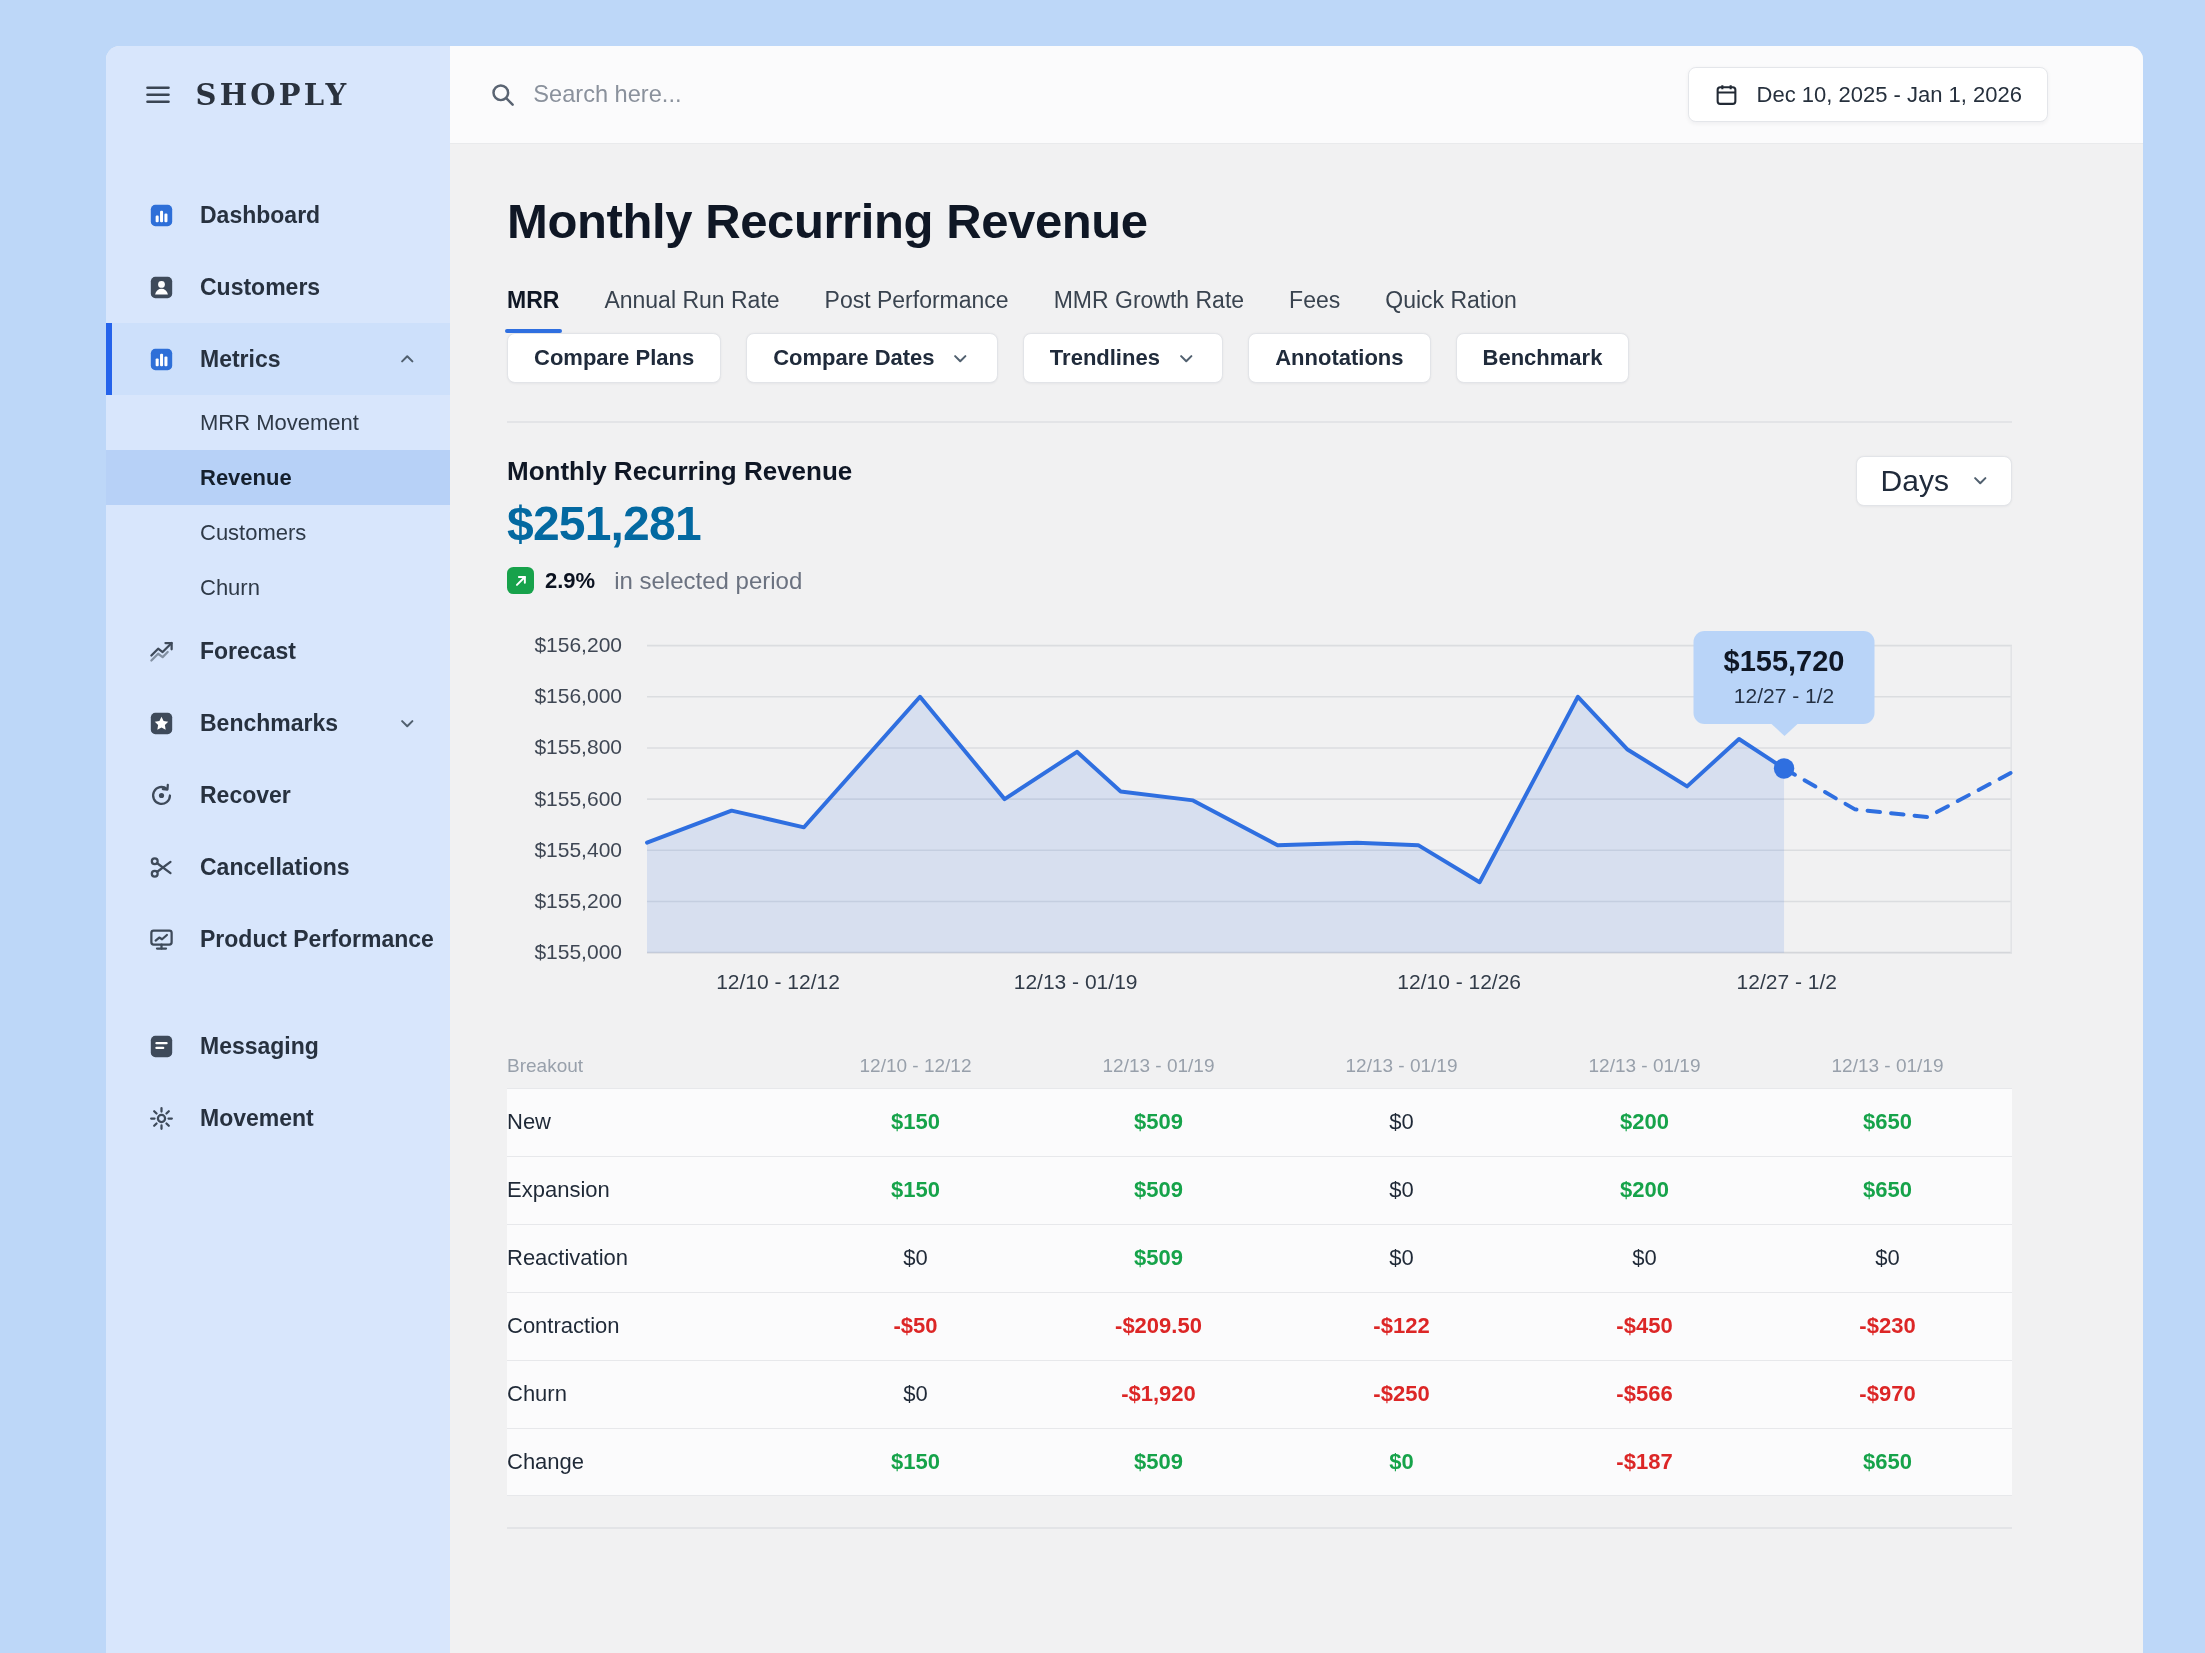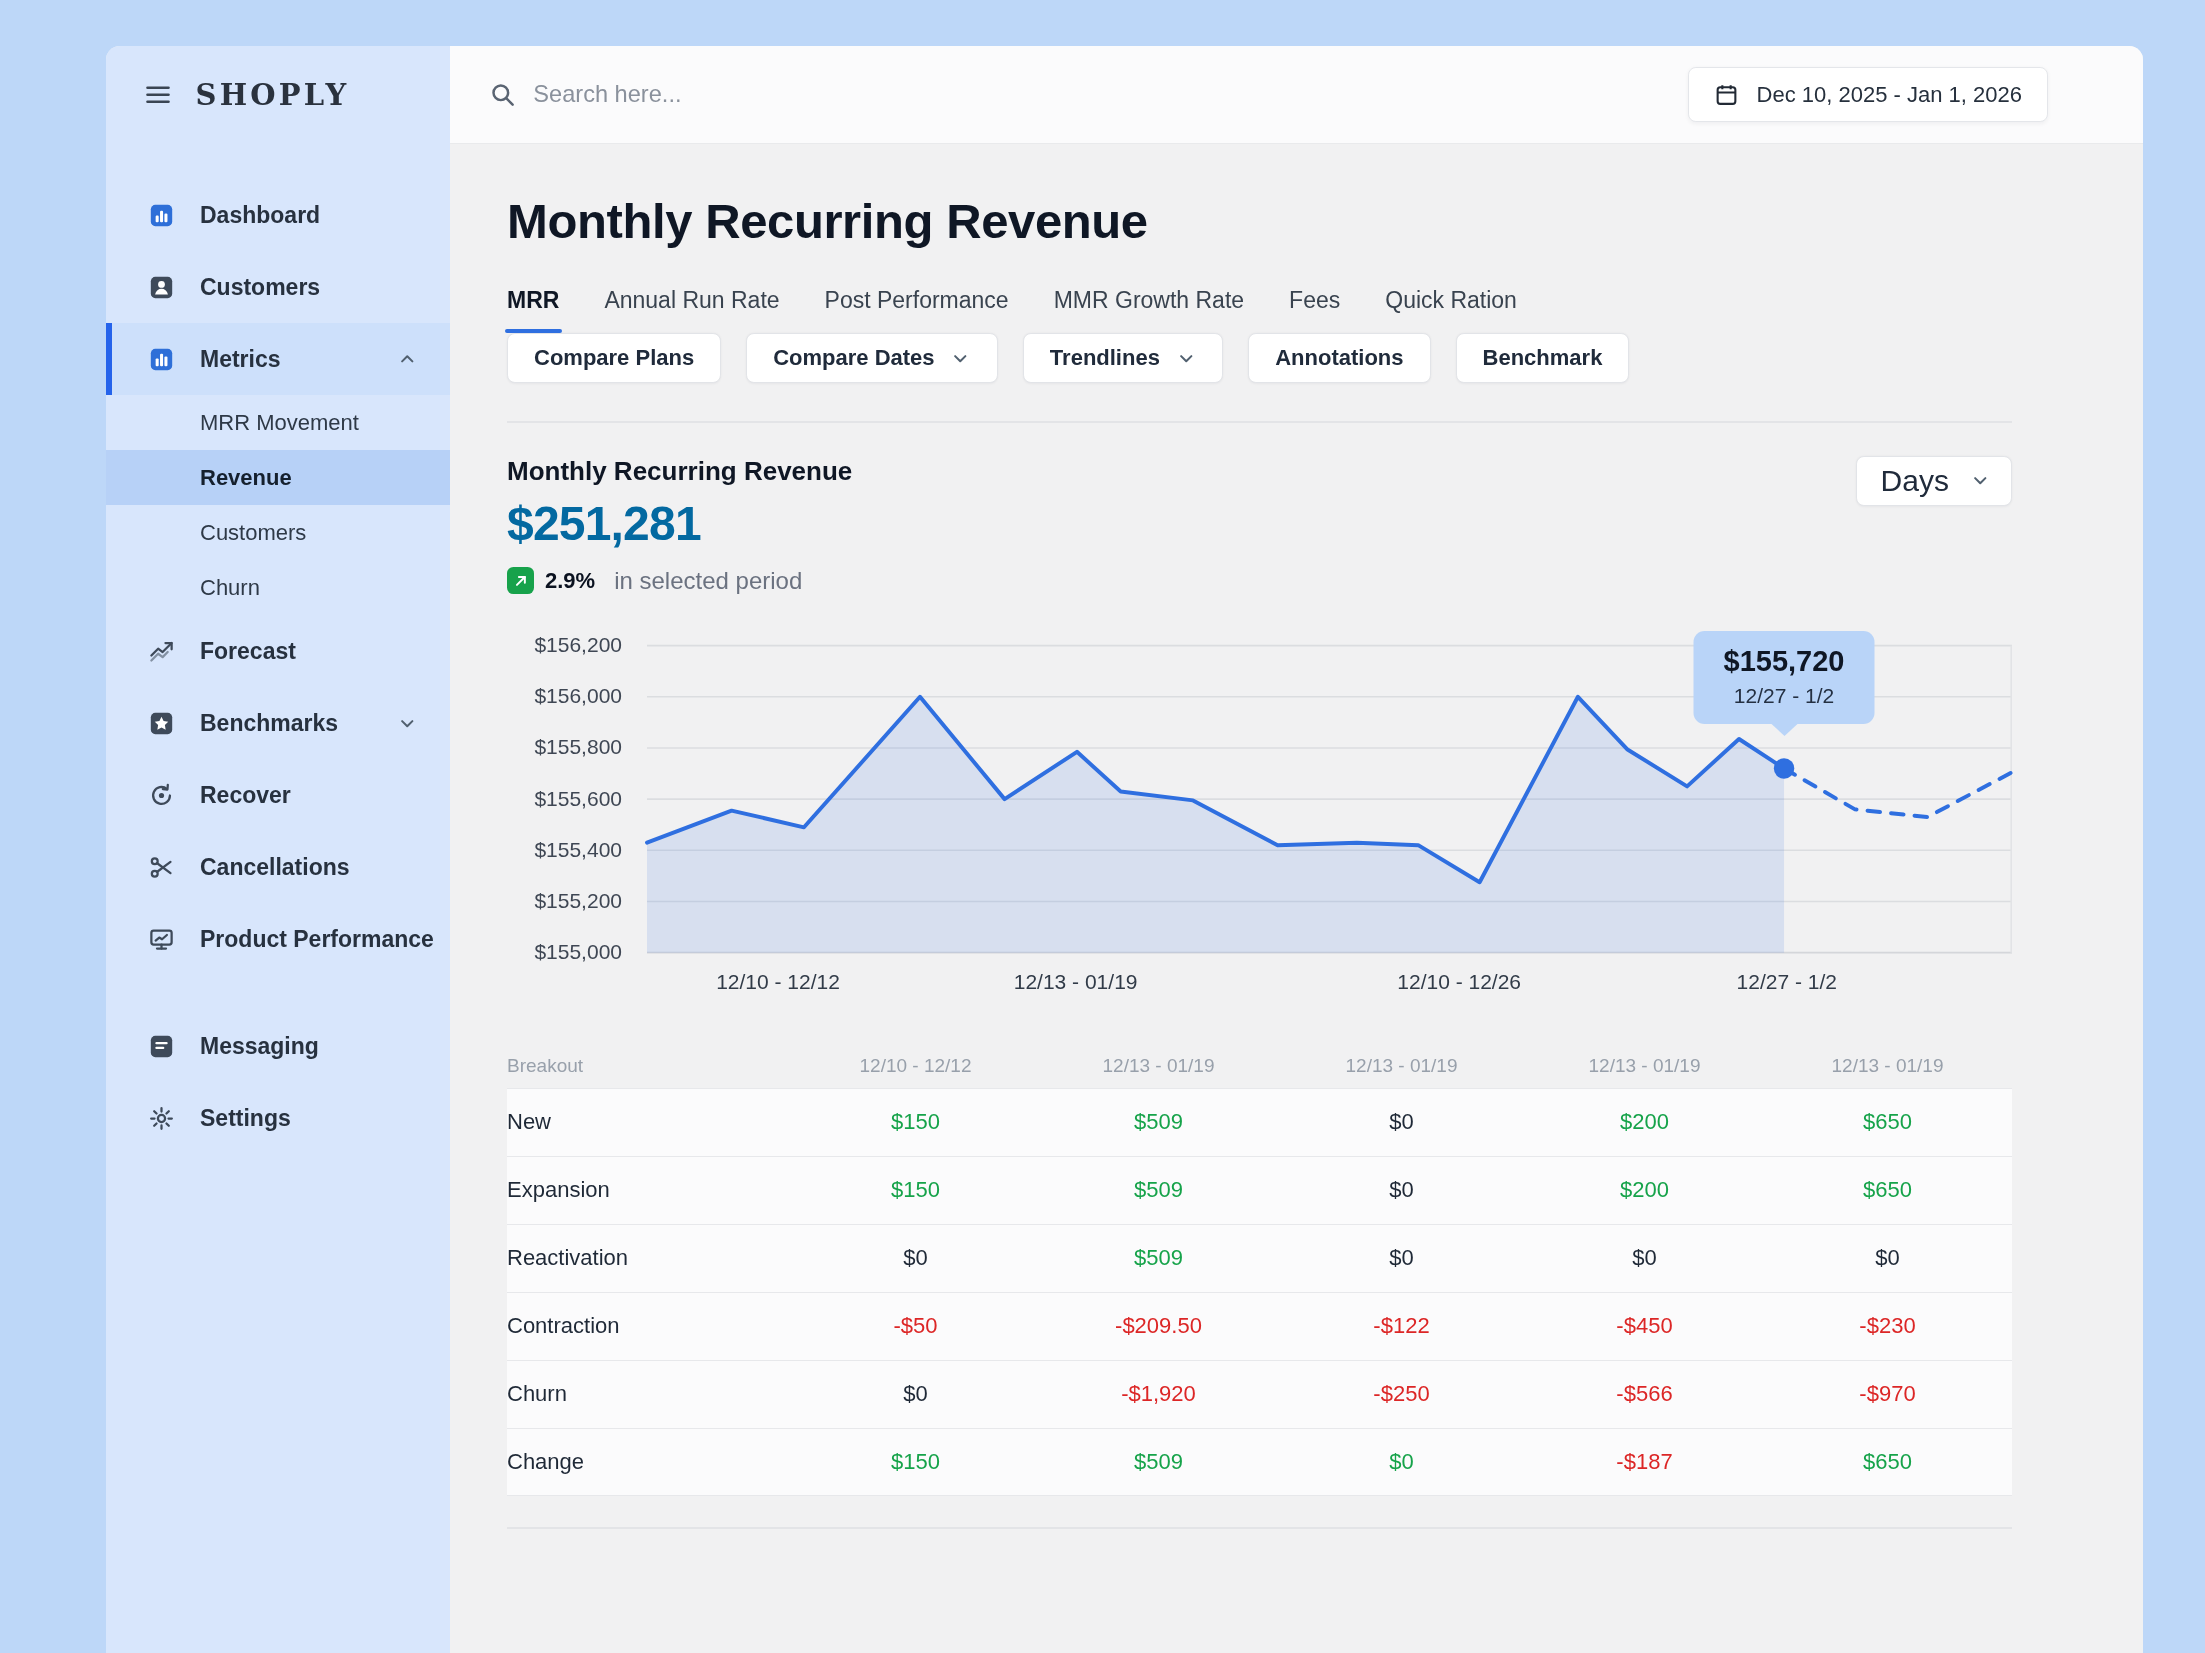--- a/index.html
+++ b/index.html
@@ -76,21 +76,21 @@
   .tt-val { font-size:29px; font-weight:800; color:#0F1725; white-space:nowrap; }
   .tt-range { font-size:21px; color:#243042; margin-top:6.3px; white-space:nowrap; }
   
   .table { margin-top:52px; }
   .thead { display:flex; align-items:center; height:44px; font-size:19px; color:#98A0AB; }
   .trow { display:flex; align-items:center; height:68px; background:#FBFBFC; border-top:1.6px solid #E7E8EB; font-size:22px; }
   .trow:last-child { border-bottom:1.6px solid #E7E8EB; }
   .col0 { width:287px; flex:none; text-align:left; }
   .colN { width:243px; flex:none; text-align:center; }
   .rowlabel { color:#1F2937; }
-  .cell { font-weight:400; }
+  .cell { font-weight:700; }
   .cell.default { color:#1F2937; font-weight:400; }
   .cell.green { color:#16A34A; }
   .cell.red { color:#DC2626; }
 </style>
 </head>
 <body>
 
 <div class="app">
   <aside class="sidebar">
     <div class="sidebar-header">
@@ -219,21 +219,21 @@
           </span>
           <span class="label">Messaging</span>
         </div>
         <div class="nav-item">
           <span class="icon">
             <svg viewBox="0 0 24 24" width="27" height="27" fill="none" stroke="#3E4A5A" stroke-width="2" stroke-linecap="round">
               <circle cx="12" cy="12" r="3.2"></circle>
               <path d="M12 2.8v3M12 18.2v3M2.8 12h3M18.2 12h3M5.5 5.5l2.1 2.1M16.4 16.4l2.1 2.1M18.5 5.5l-2.1 2.1M7.6 16.4l-2.1 2.1"></path>
             </svg>
           </span>
-          <span class="label">Settings</span>
+          <span class="label">Movement</span>
         </div>
       </nav>
   </aside>
 
   <div class="main">
     <header class="topbar">
       <div class="search">
         <span style="display:flex">
             <svg width="27" height="27" viewBox="0 0 24 24" fill="none" stroke="#5A6472" stroke-width="2.2" stroke-linecap="round">
               <circle cx="10.5" cy="10.5" r="6.5"></circle>

